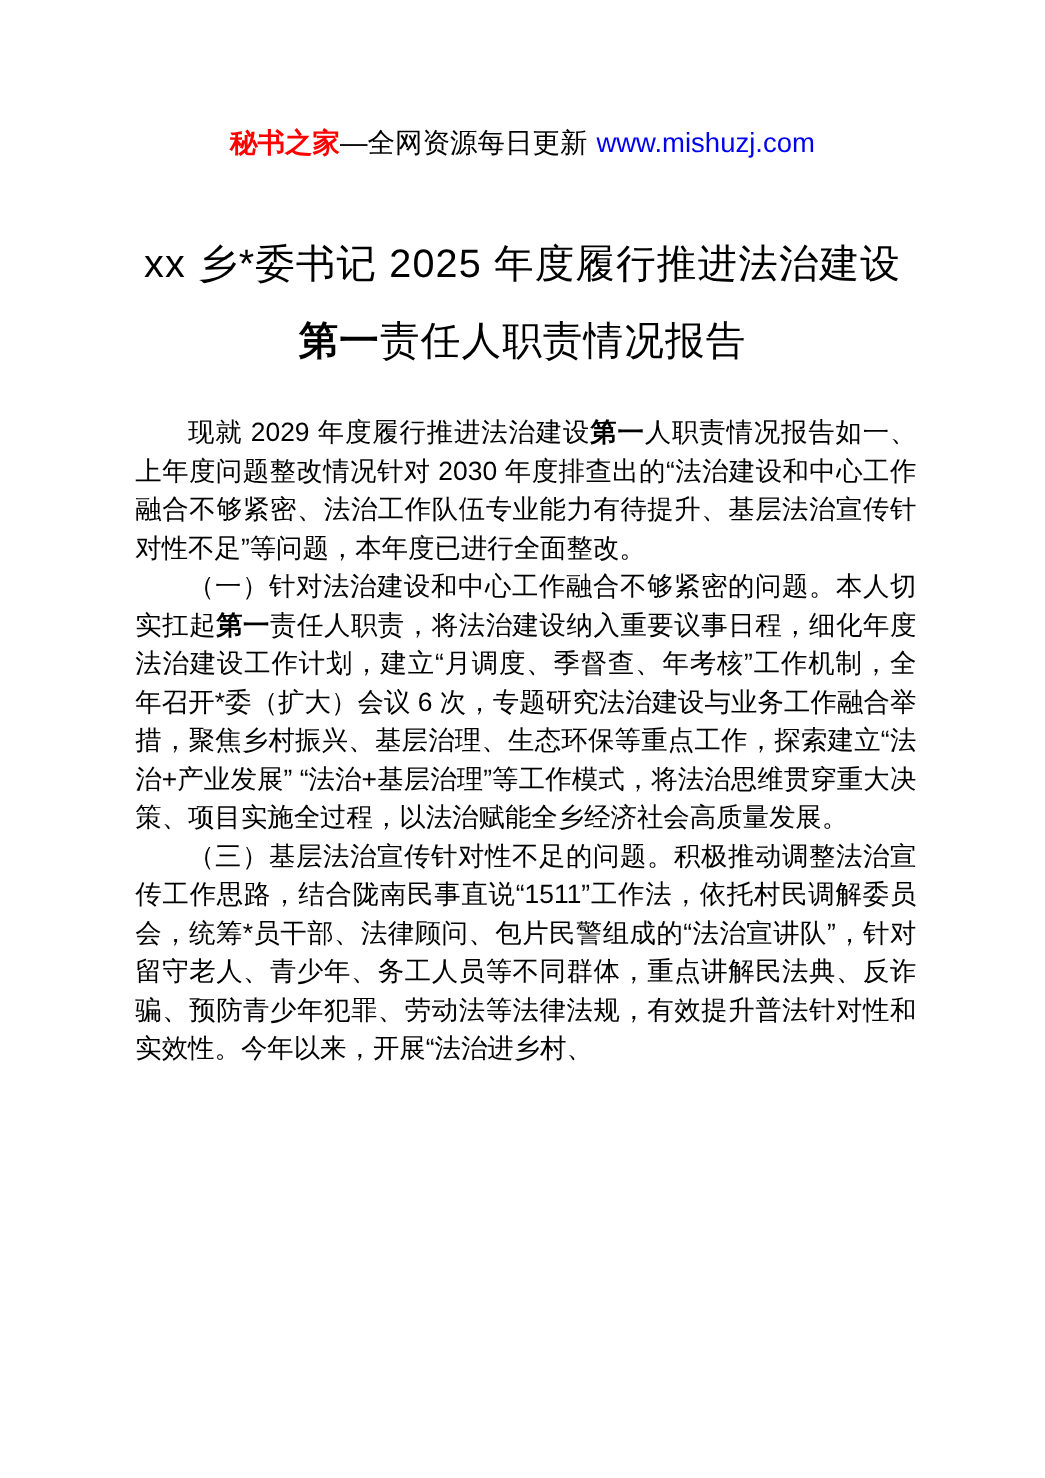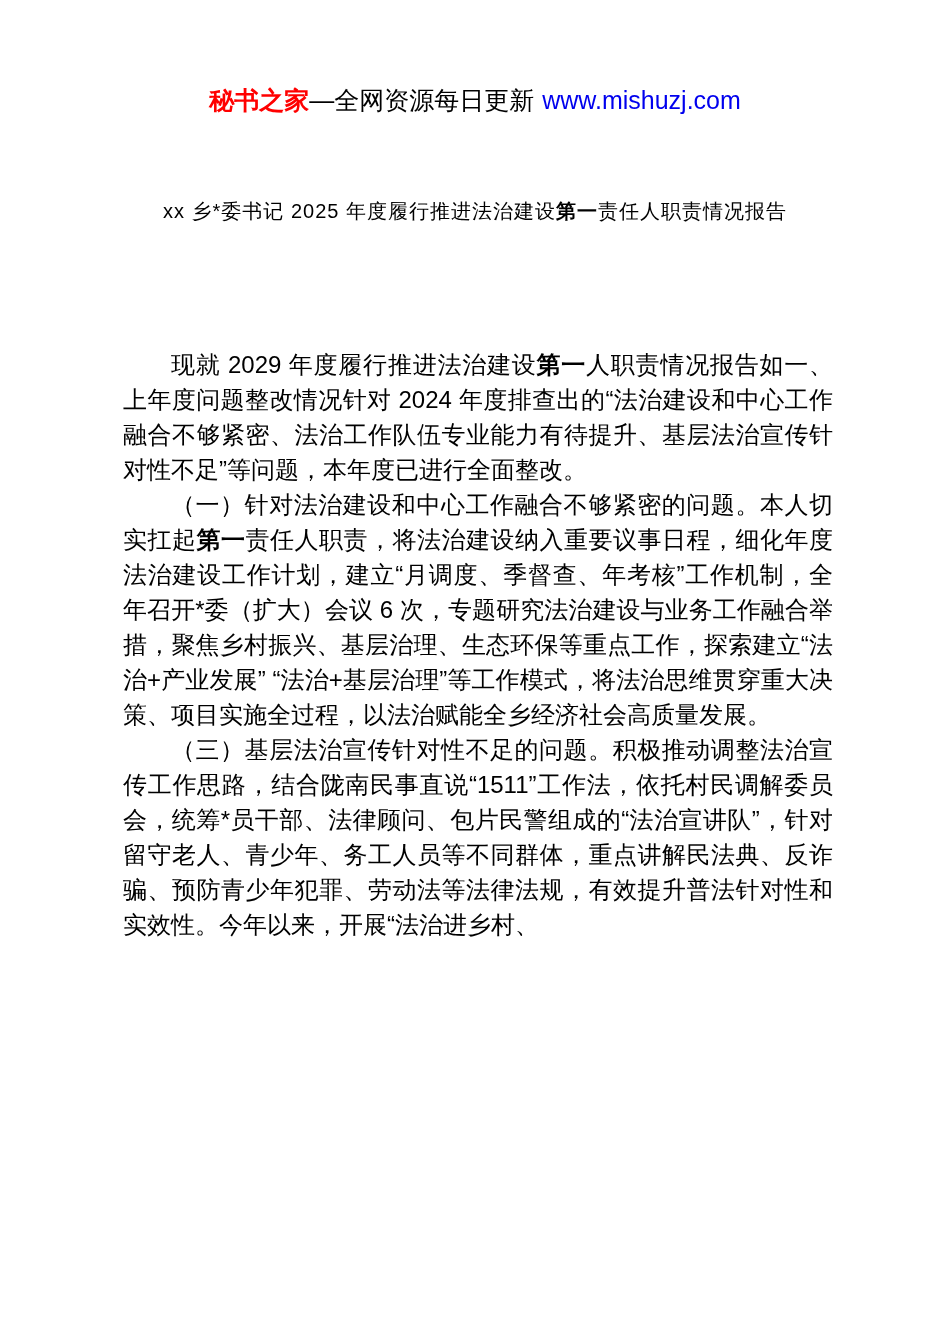--- a/index.html
+++ b/index.html
@@ -4,41 +4,42 @@
 <style>
   html, body { margin: 0; padding: 0; background: #ffffff; }
   .page {
     position: relative;
     width: 950px;
     height: 1008px;
     background: #ffffff;
     overflow: hidden;
     font-family: "Liberation Sans", sans-serif;
     color: #000000;
+    margin-top: 29px;
   }
   .header-banner {
     position: absolute;
     top: 84px;
     left: 0;
     right: 0;
     text-align: center;
     font-size: 25px;
     font-weight: 400;
     white-space: nowrap;
   }
   .brand { color: #ff0000; font-weight: 700; }
   .tagline { color: #000000; }
   .site-url { color: #0000ee; text-decoration: none; margin-left: 8px; }
   .doc-title {
     position: absolute;
     top: 176px;
     left: 115px;
     width: 720px;
     text-align: center;
-    font-size: 20px;
+    font-size: 36px;
     line-height: 70px;
     font-weight: 400;
     letter-spacing: 1px;
   }
   .doc-body {
     position: absolute;
     top: 347px;
     left: 123px;
     width: 710px;
     font-size: 24px;
@@ -66,21 +67,21 @@
 
 <div class="page">
 
   <div class="header-banner">
     <span class="brand">秘书之家</span><span class="tagline">—全网资源每日更新</span><span class="site-url">www.mishuzj.com</span>
   </div>
 
   <div class="doc-title"><span>xx 乡*委书记 2025 年度履行推进法治建设</span><span style="font-weight: 700;">第一</span><span>责任人职责情况报告</span></div>
 
   <div class="doc-body">
-    <p><span>现就 2029 年度履行推进法治建设</span><span style="font-weight: 700;">第一</span><span>人职责情况报告如一、上年度问题整改情况针对 2024 年度排查出的“法治建设和中心工作融合不够紧密、法治工作队伍专业能力有待提升、基层法治宣传针对性不足”等问题，本年度已进行全面整改。</span></p>
+    <p><span>现就 2029 年度履行推进法治建设</span><span style="font-weight: 700;">第一</span><span>人职责情况报告如一、上年度问题整改情况针对 2030 年度排查出的“法治建设和中心工作融合不够紧密、法治工作队伍专业能力有待提升、基层法治宣传针对性不足”等问题，本年度已进行全面整改。</span></p>
     <p><span>（一）针对法治建设和中心工作融合不够紧密的问题。本人切实扛起</span><span style="font-weight: 700;">第一</span><span>责任人职责，将法治建设纳入重要议事日程，细化年度法治建设工作计划，建立“月调度、季督查、年考核”工作机制，全年召开*委（扩大）会议 6 次，专题研究法治建设与业务工作融合举措，聚焦乡村振兴、基层治理、生态环保等重点工作，探索建立“法治+产业发展” “法治+基层治理”等工作模式，将法治思维贯穿重大决策、项目实施全过程，以法治赋能全乡经济社会高质量发展。</span></p>
     <p><span>（三）基层法治宣传针对性不足的问题。积极推动调整法治宣传工作思路，结合陇南民事直说“1511”工作法，依托村民调解委员会，统筹*员干部、法律顾问、包片民警组成的“法治宣讲队”，针对留守老人、青少年、务工人员等不同群体，重点讲解民法典、反诈骗、预防青少年犯罪、劳动法等法律法规，有效提升普法针对性和实效性。今年以来，开展“法治进乡村、</span></p>
   </div>
 
   <div class="page-footer">
     <span class="pg-dash">—</span><span class="pg-num">1</span><span class="pg-dash">—</span>
   </div>
 
 </div>
 

